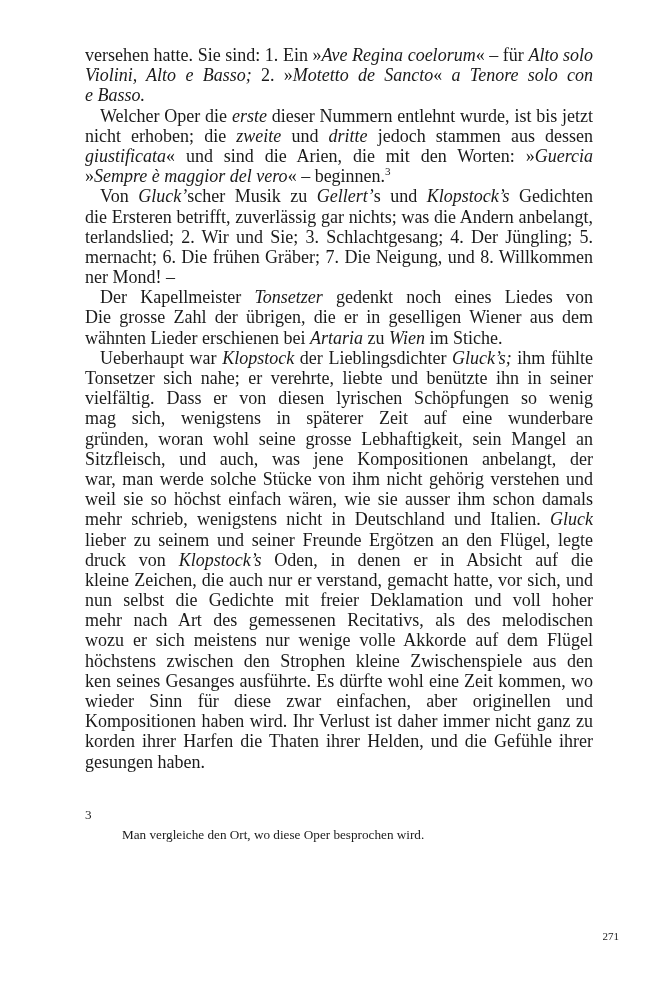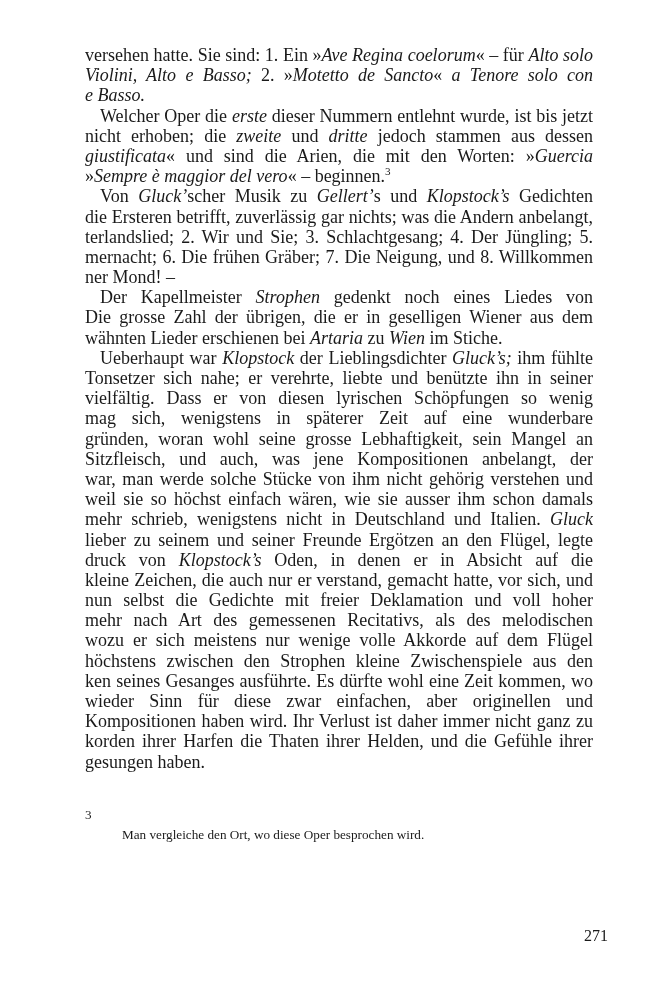--- a/index.html
+++ b/index.html
@@ -33,22 +33,22 @@
   .footnote {
     margin-top: 33px;
     font-size: 13.2px;
     line-height: 19px;
     display: flex;
   }
   .fn-marker { width: 37px; flex: 0 0 37px; }
   .fn-text { flex: 1; margin-top: 20px; }
   .page-number {
     position: absolute;
-    right: 52px; top: 929px;
-    font-size: 16px;
+    right: 41px; top: 929px;
+    font-size: 11px;
     line-height: 14px;
   }
 </style>
 </head>
 <body>
 
 <div class="page-body" id="page-body">
     <div class="para">
       <div class="line"><span>versehen hatte. Sie sind: 1. Ein »</span><em>Ave Regina coelorum</em><span>« – für </span><em>Alto solo con</em></div>
       <div class="line"><em>Violini, Alto e Basso;</em><span> 2. »</span><em>Motetto de Sancto</em><span>« </span><em>a Tenore solo con Violini, Trombe</em></div>
@@ -61,21 +61,21 @@
       <div class="line end"><span>»</span><em>Sempre è maggior del vero</em><span>« – beginnen.</span><sup>3</sup></div>
     </div>
     <div class="para">
       <div class="line indent"><span>Von </span><em>Gluck’</em><span>scher Musik zu </span><em>Gellert’</em><span>s und </span><em>Klopstock’s</em><span> Gedichten besteht, was</span></div>
       <div class="line"><span>die Ersteren betrifft, zuverlässig gar nichts; was die Andern anbelangt, besitzt</span></div>
       <div class="line"><span>terlandslied; 2. Wir und Sie; 3. Schlachtgesang; 4. Der Jüngling; 5. Die Som-</span></div>
       <div class="line"><span>mernacht; 6. Die frühen Gräber; 7. Die Neigung, und 8. Willkommen o silber-</span></div>
       <div class="line end"><span>ner Mond! –</span></div>
     </div>
     <div class="para">
-      <div class="line indent"><span>Der Kapellmeister </span><em>Strophen</em><span> gedenkt noch eines Liedes von demselben</span></div>
+      <div class="line indent"><span>Der Kapellmeister </span><em>Tonsetzer</em><span> gedenkt noch eines Liedes von demselben</span></div>
       <div class="line"><span>Die grosse Zahl der übrigen, die er in geselligen Wiener aus dem Textbuche</span></div>
       <div class="line end"><span>wähnten Lieder erschienen bei </span><em>Artaria</em><span> zu </span><em>Wien</em><span> im Stiche.</span></div>
     </div>
     <div class="para">
       <div class="line indent"><span>Ueberhaupt war </span><em>Klopstock</em><span> der Lieblingsdichter </span><em>Gluck’s;</em><span> ihm fühlte der</span></div>
       <div class="line"><span>Tonsetzer sich nahe; er verehrte, liebte und benützte ihn in seiner letzten Zeit</span></div>
       <div class="line"><span>vielfältig. Dass er von diesen lyrischen Schöpfungen so wenig niederschrieb,</span></div>
       <div class="line"><span>mag sich, wenigstens in späterer Zeit auf eine wunderbare Schreibscheu</span></div>
       <div class="line"><span>gründen, woran wohl seine grosse Lebhaftigkeit, sein Mangel an sogenanntem</span></div>
       <div class="line"><span>Sitzfleisch, und auch, was jene Kompositionen anbelangt, der Gedanke schuld</span></div>

